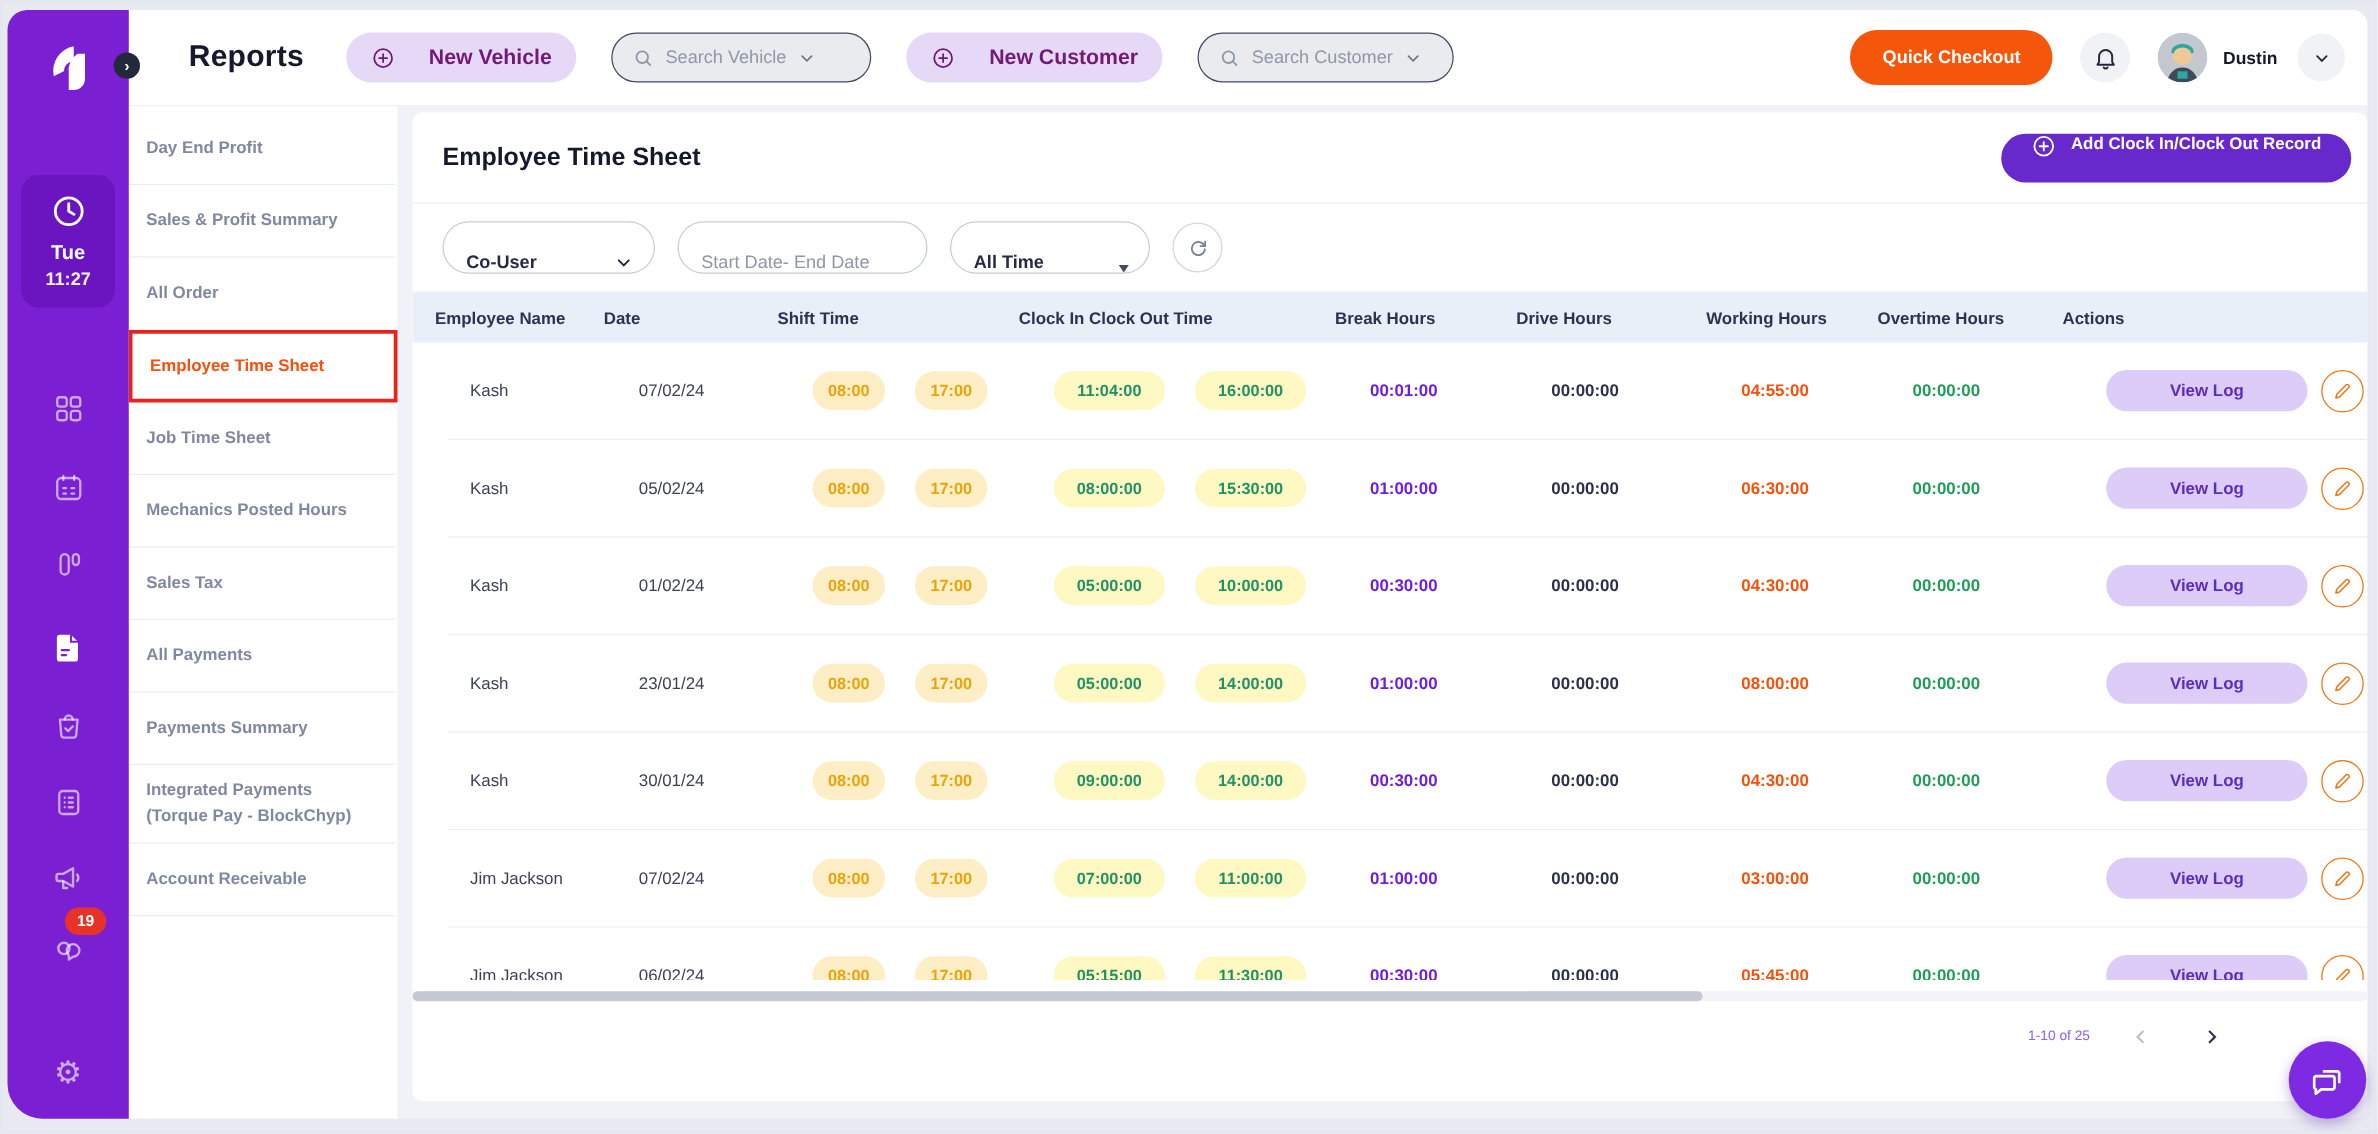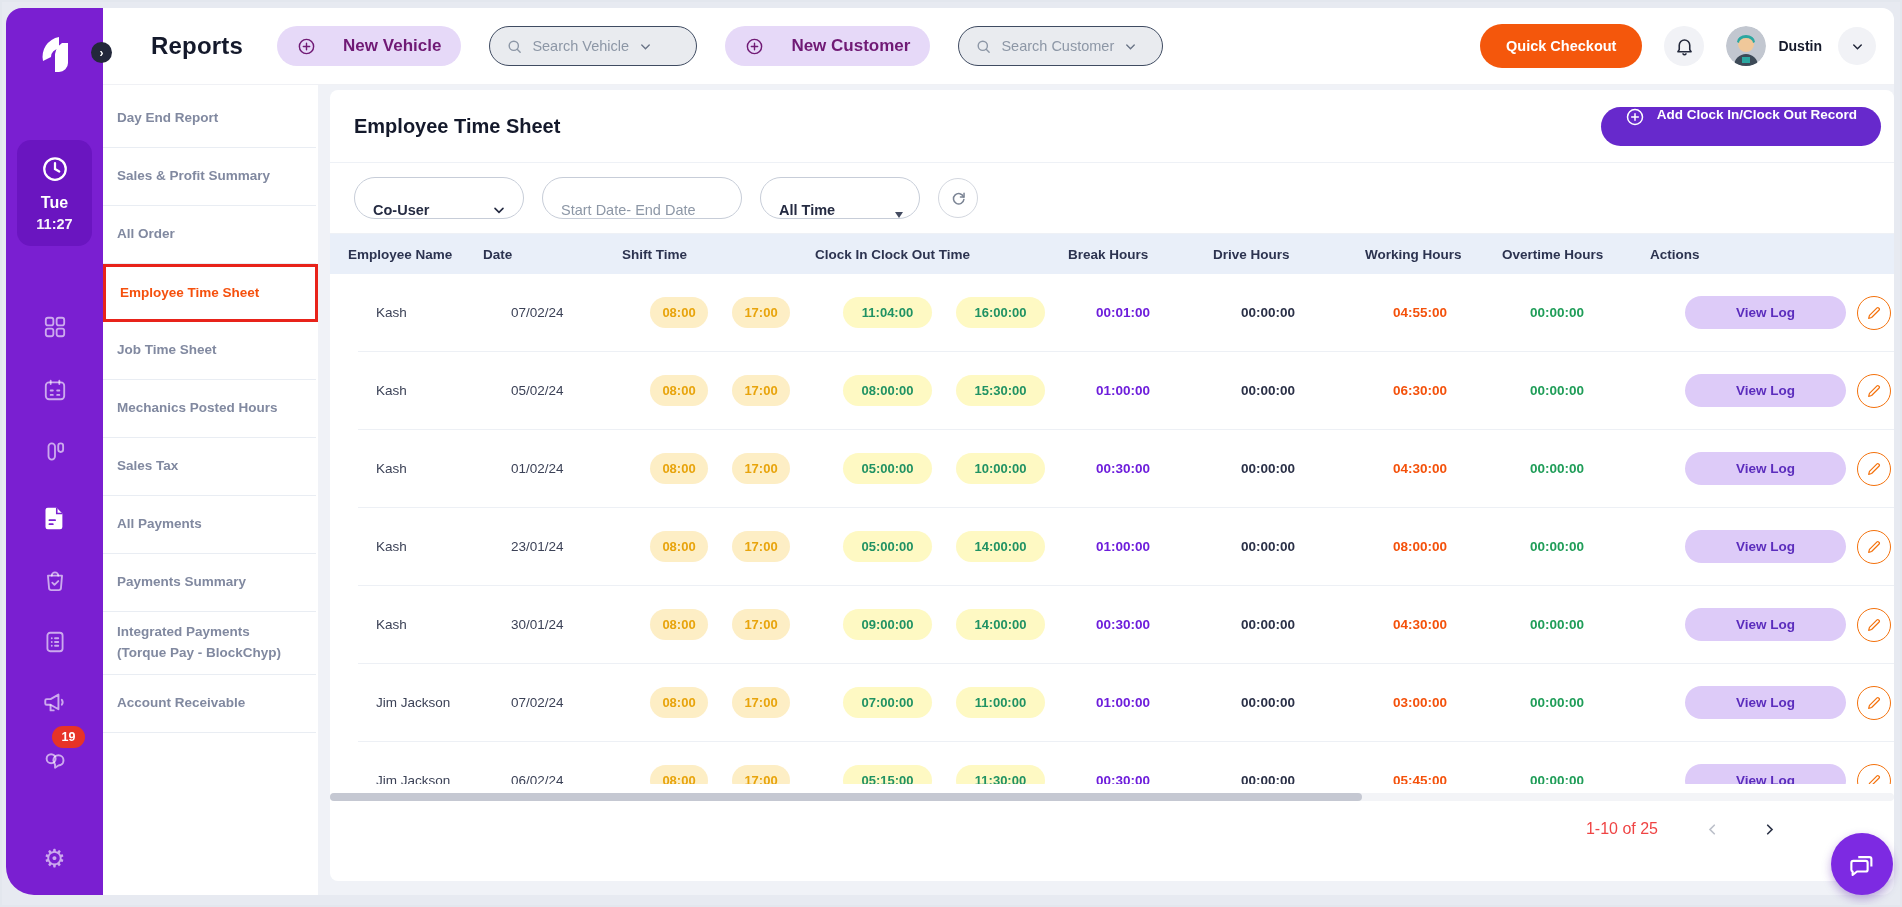--- a/index.html
+++ b/index.html
@@ -145,21 +145,21 @@
     width:34px; height:34px; border-radius:50%; background:#fff; flex:0 0 auto;
     display:flex; align-items:center; justify-content:center; cursor:pointer;
   }
   .icon-circle.edit { border:1.5px solid #f4720d; color:#f4720d; }
   .icon-circle.del  { border:1.5px solid #9aa1ad; color:#6a7180; }
 
   .hscroll-track { margin-top:9px; height:8px; background:#f3f4f7; border-radius:4px; position:relative; }
   .hscroll-thumb { position:absolute; left:0; top:0; height:8px; width:66%; background:#c5c8d2; border-radius:4px; cursor:pointer; }
 
   .card-foot { height:56px; display:flex; align-items:center; justify-content:flex-end; gap:24px; padding-right:108px; }
-  .range-label { font-size:16px; color:#ef4444; margin-right:14px; }
+  .range-label { font-size:11px; color:#8b5cf6; }
   .pg-btn { background:none; border:none; cursor:pointer; padding:4px 8px; display:flex; align-items:center; }
   .pg-btn.prev { color:#bcc0ca; }
   .pg-btn.next { color:#2d3448; }
 
   
   .chat-fab {
     position:absolute; left:1831px; top:833px; width:62px; height:62px; border-radius:50%;
     background:#7d2ae2; border:none; color:#fff; display:flex; align-items:center; justify-content:center;
     cursor:pointer; z-index:50; box-shadow:0 4px 10px rgba(80,20,160,.35);
   }
@@ -320,21 +320,21 @@
 
     <button class="round-ghost" style="margin-left:16px; margin-right:18px; width:38px; height:38px;">
       <svg width="15" height="15" viewBox="0 0 24 24" fill="none" stroke="currentColor" stroke-width="2.4" stroke-linecap="round">
         <path d="M6 9.5 l6 6 6-6"></path>
       </svg>
     </button>
   </header>
 
   <nav class="report-nav">
       <div class="nav-item">
-    <span>Day End Report</span>
+    <span>Day End Profit</span>
   </div>
       <div class="nav-item">
     <span>Sales &amp; Profit Summary</span>
   </div>
       <div class="nav-item">
     <span>All Order</span>
   </div>
       <div class="nav-item active">
     <span>Employee Time Sheet</span>
   </div>

